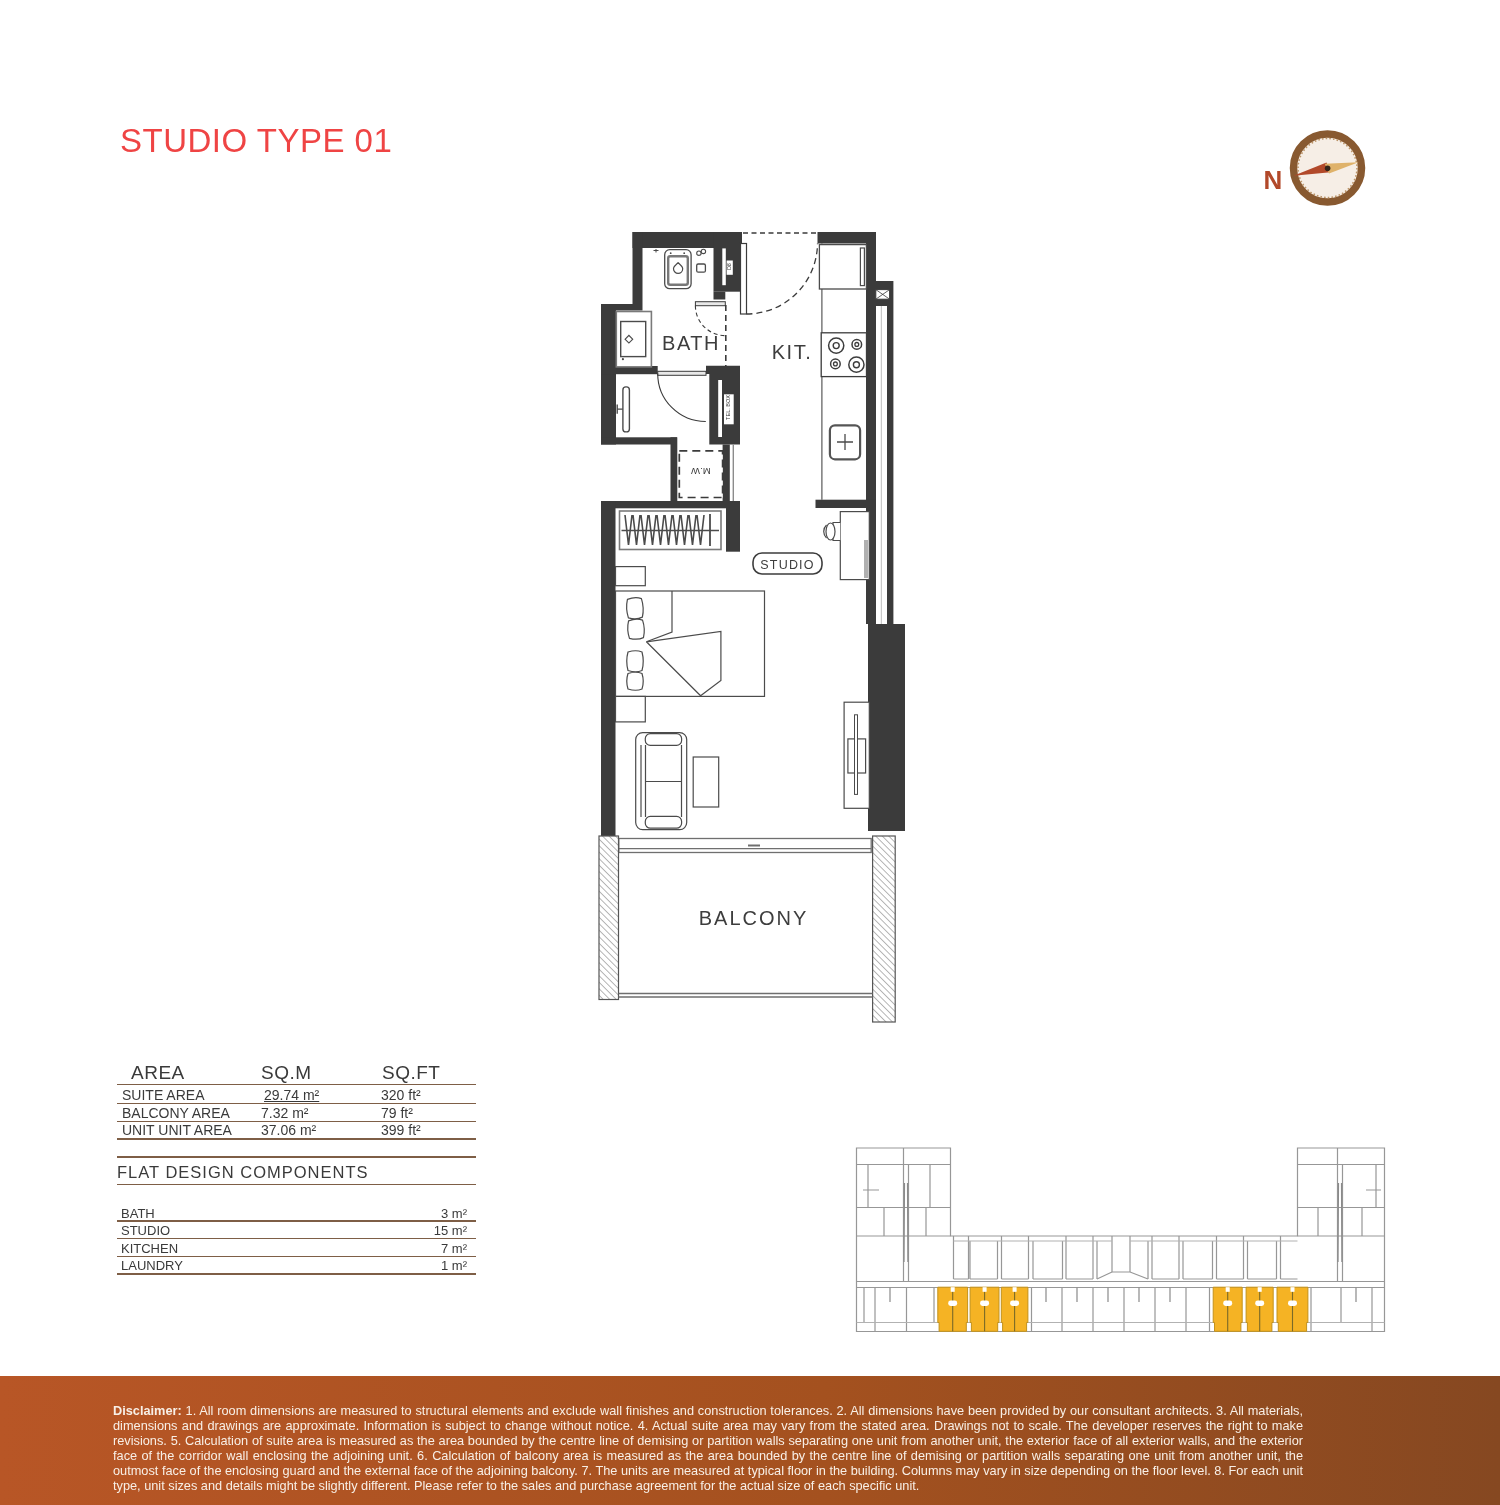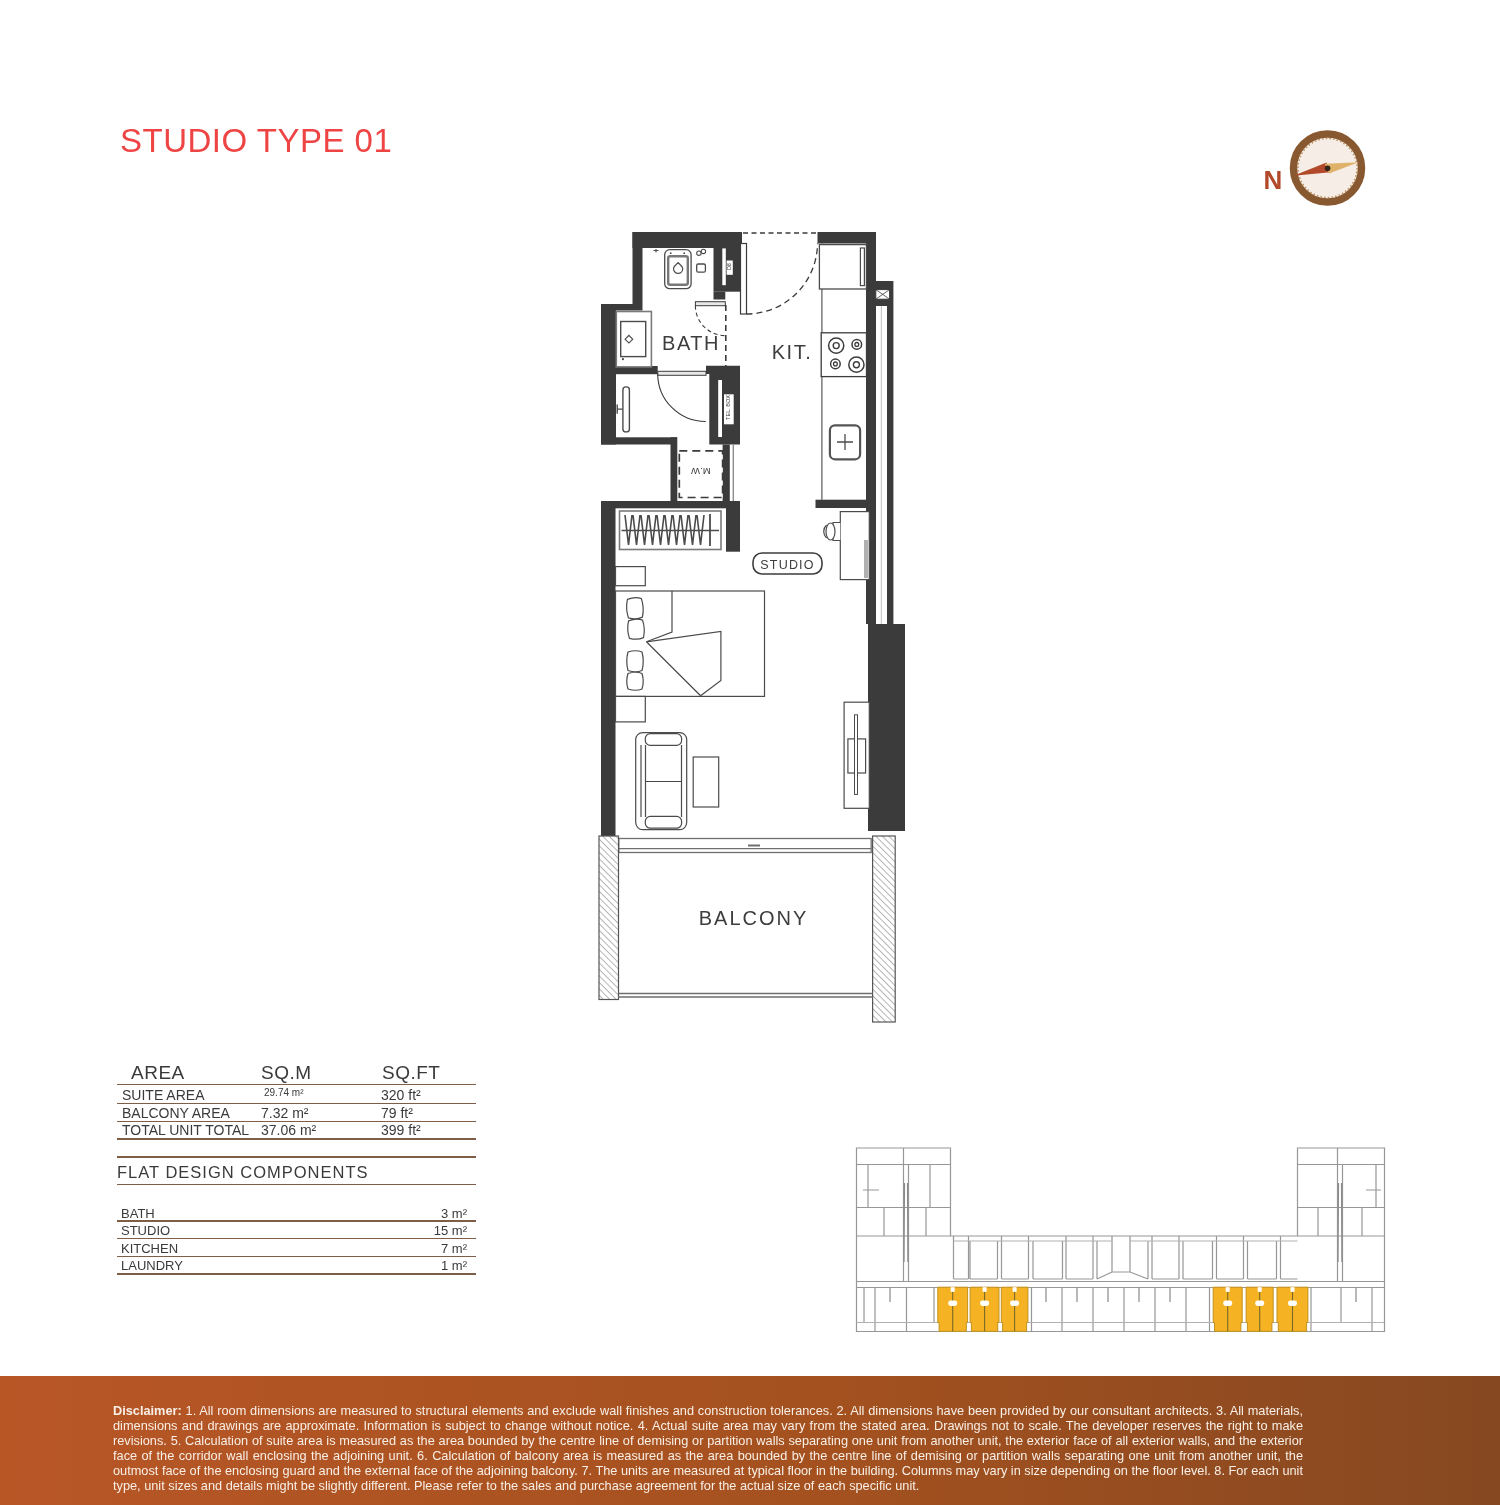--- a/index.html
+++ b/index.html
@@ -307,30 +307,30 @@
 </svg>
 
 <div id="areatable" class="abs">
 
   <div class="t" style="left:14px;top:7px;font-size:19px;letter-spacing:0.5px;">AREA</div>
   <div class="t" style="left:144px;top:7px;font-size:19px;letter-spacing:0.5px;">SQ.M</div>
   <div class="t" style="left:265px;top:7px;font-size:19px;letter-spacing:0.5px;">SQ.FT</div>
   <div class="rule" style="top:28.5px;"></div>
 
   <div class="t" style="left:5px;top:31.5px;font-size:14px;text-align:right;">SUITE AREA</div>
-  <div class="t" style="left:147px;top:31.5px;font-size:10px;">29.74 m²</div>
+  <div class="t" style="left:147px;top:31.5px;font-size:14px;text-decoration:underline;">29.74 m²</div>
   <div class="t" style="left:264px;top:31.5px;font-size:14px;">320 ft²</div>
   <div class="rule" style="top:47.6px;"></div>
 
   <div class="t" style="left:5px;top:49.7px;font-size:14px;">BALCONY AREA</div>
   <div class="t" style="left:144px;top:49.7px;font-size:14px;">7.32 m²</div>
   <div class="t" style="left:264px;top:49.7px;font-size:14px;">79 ft²</div>
   <div class="rule" style="top:65.6px;"></div>
 
-  <div class="t" style="left:5px;top:67.4px;font-size:14px;">TOTAL UNIT TOTAL</div>
+  <div class="t" style="left:5px;top:67.4px;font-size:14px;">UNIT UNIT AREA</div>
   <div class="t" style="left:144px;top:67.4px;font-size:14px;">37.06 m²</div>
   <div class="t" style="left:264px;top:67.4px;font-size:14px;">399 ft²</div>
   <div class="rule" style="top:83.3px;"></div>
 
   <div class="rule" style="top:101px;"></div>
   <div class="t" style="left:0;top:107.9px;width:359px;font-size:16.5px;letter-spacing:1px;">FLAT DESIGN COMPONENTS</div>
   <div class="rule" style="top:128.5px;"></div>
 
   <div class="t" style="left:4px;top:150.5px;font-size:13px;">BATH</div>
   <div class="t" style="right:9px;top:150.5px;font-size:13px;">3 m²</div>

